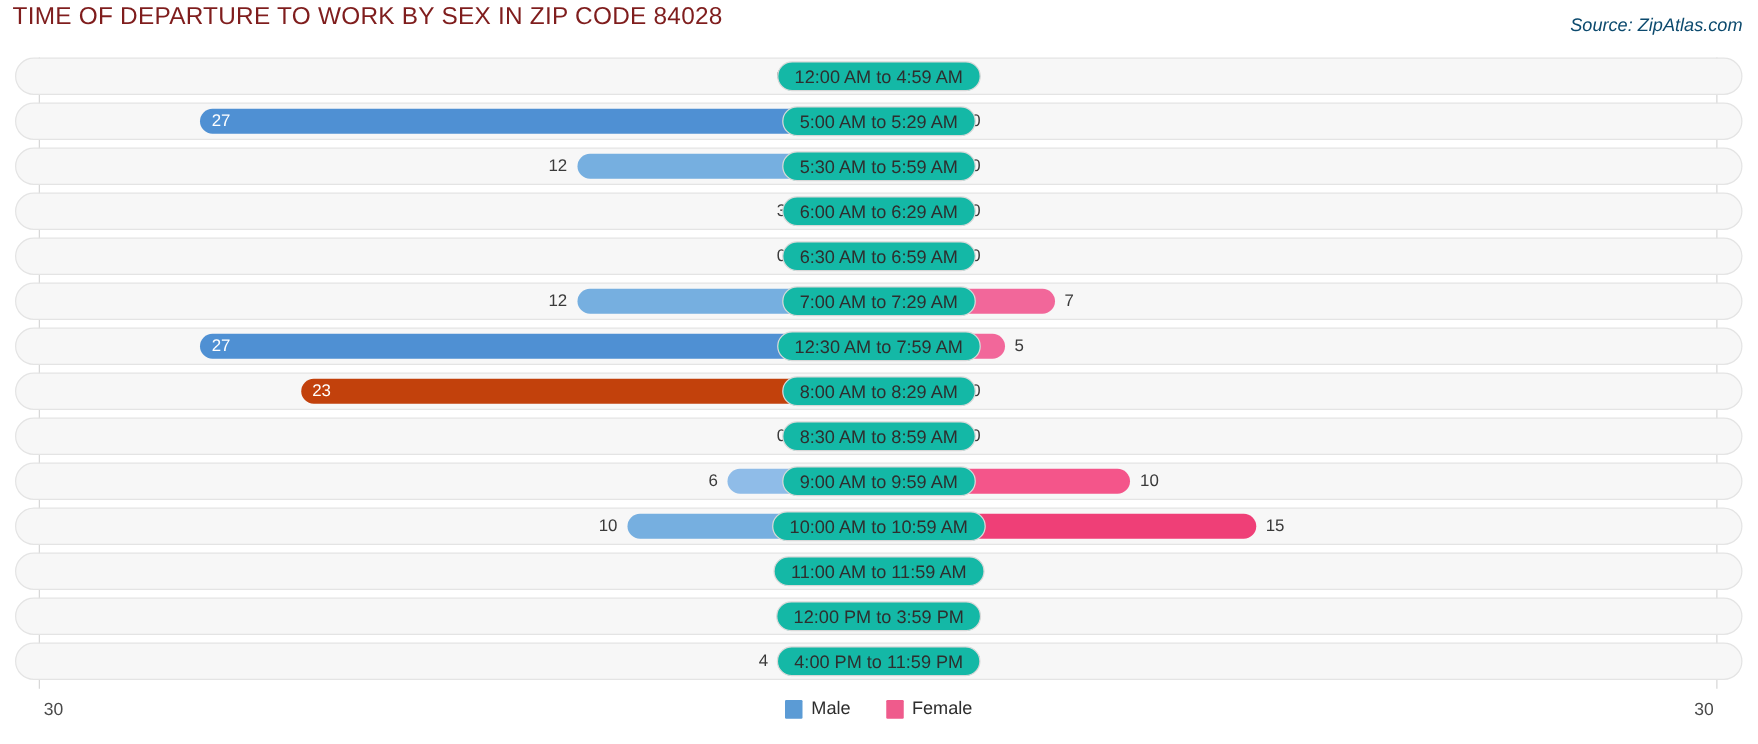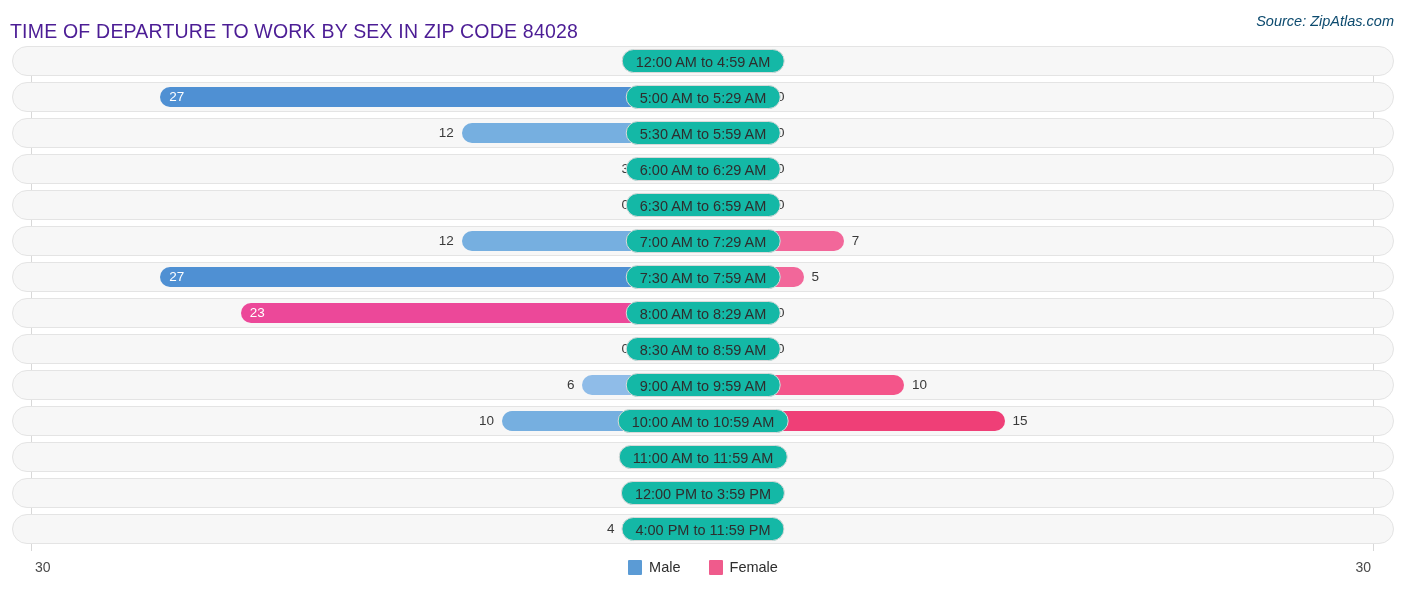--- a/index.html
+++ b/index.html
@@ -18,24 +18,24 @@
   
   .header {
     position: absolute;
     top: 0; left: 0;
     width: 1406px;
     height: 46px;
   }
   .chart-title {
     position: absolute;
     left: 10px;
-    top: 20px;
+    top: 2px;
     font-size: 19.5px;
     letter-spacing: 0.2px;
-    color: #4c1d95;
+    color: #7f1d1d;
     font-weight: 400;
     white-space: nowrap;
   }
   .source {
     position: absolute;
     right: 12px;
     top: 13px;
     font-size: 14.5px;
     font-style: italic;
     color: #0c4a6e;
@@ -251,25 +251,25 @@
         <div class="val female" style="left: calc(50% + 148.7px);">7</div>
         <div class="center-pill">7:00 AM to 7:29 AM</div>
       </div>
       <div class="row">
         <div class="track"></div>
         <div class="bar male" style="width: 542.7px; background: rgb(79, 144, 211);">
           <span class="inner-label">27</span>
         </div>
         <div class="bar female" style="width: 100.5px; background: rgb(242, 103, 154);"></div>
         <div class="val female" style="left: calc(50% + 108.5px);">5</div>
-        <div class="center-pill">7:30 AM to 7:59 AM</div>
-      </div>
-      <div class="row">
-        <div class="track"></div>
-        <div class="bar male" style="width: 462.3px; background: #ec4899;">
+        <div class="center-pill">12:30 AM to 7:59 AM</div>
+      </div>
+      <div class="row">
+        <div class="track"></div>
+        <div class="bar male" style="width: 462.3px; background: #c2410c;">
           <span class="inner-label">23</span>
         </div>
         <div class="bar female cap" style="width: 66px; background: rgb(247, 176, 200);"></div>
         <div class="val female" style="left: calc(50% + 74px);">0</div>
         <div class="center-pill">8:00 AM to 8:29 AM</div>
       </div>
       <div class="row">
         <div class="track"></div>
         <div class="bar male cap" style="width: 66px; background: rgb(168, 205, 240);"></div>
         <div class="bar female cap" style="width: 66px; background: rgb(247, 176, 200);"></div>

